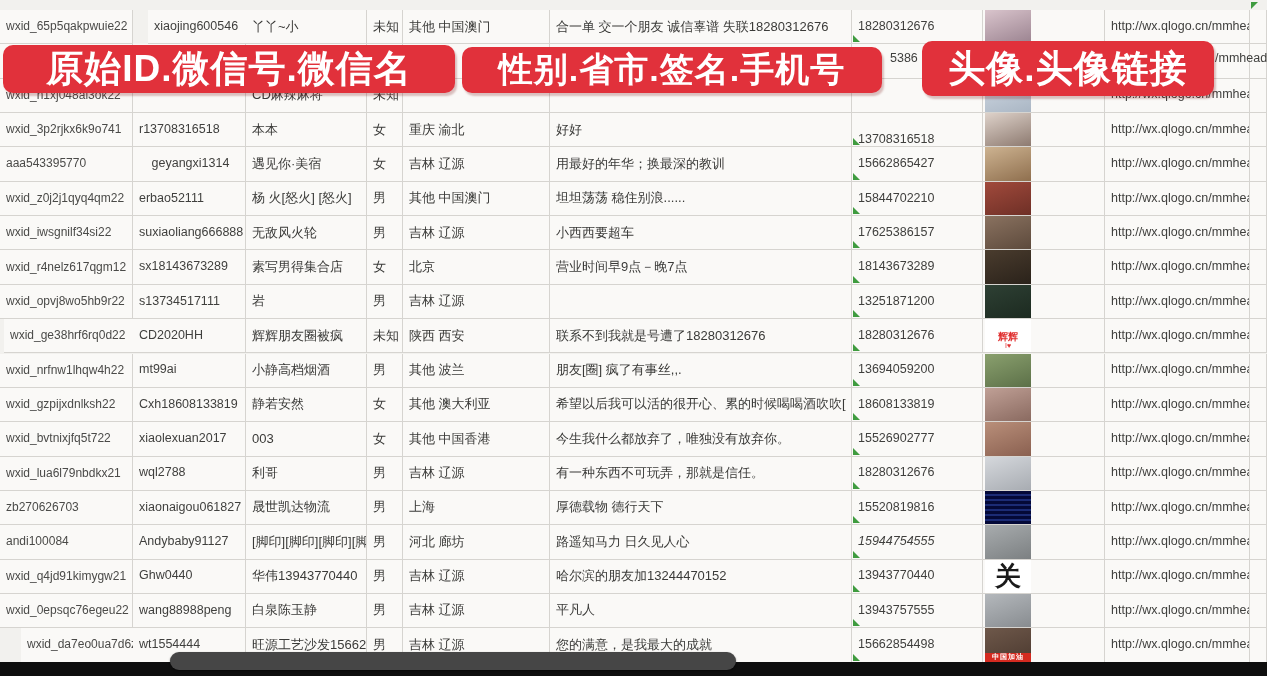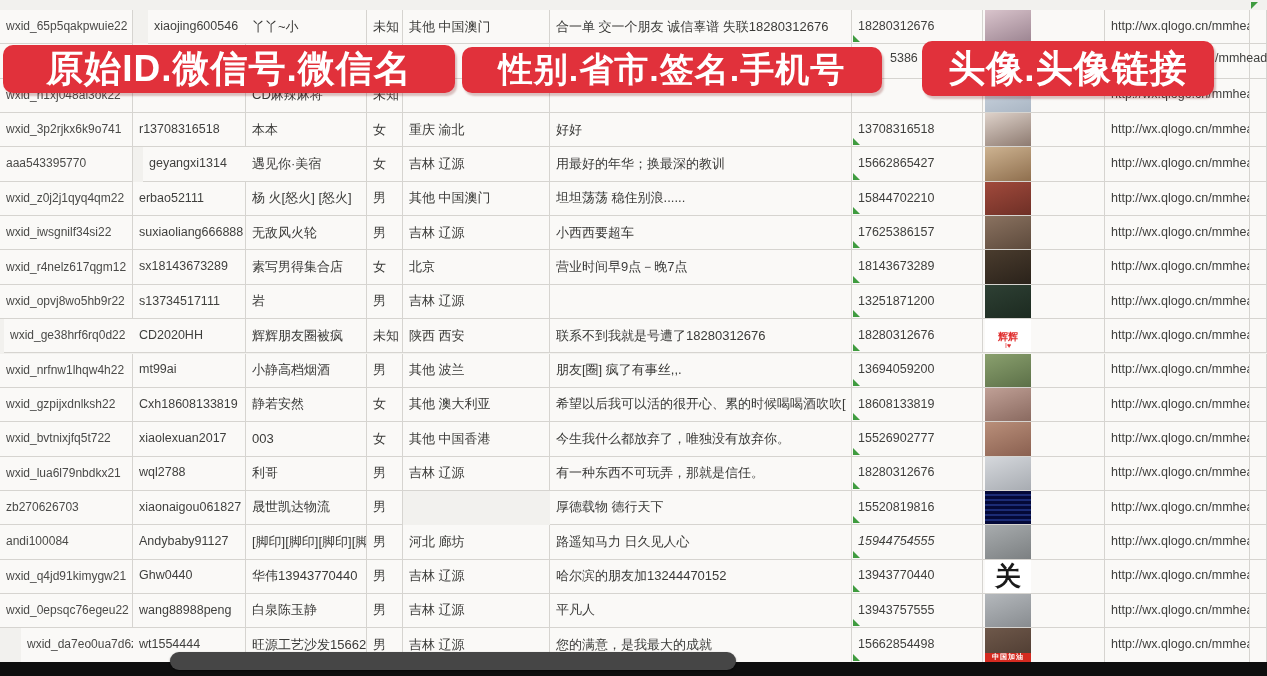--- a/index.html
+++ b/index.html
@@ -137,37 +137,37 @@
         </div>
         <div class="cell cjk" style="left: 367px; width: 36px;">
           <span>女</span>
         </div>
         <div class="cell cjk" style="left: 403px; width: 147px;">
           <span>重庆 渝北</span>
         </div>
         <div class="cell cjk" style="left: 550px; width: 302px;">
           <span>好好</span>
         </div>
-        <div class="cell phone" style="left: 852px; width: 131px;">
+        <div class="cell phone" style="left: 852px; width: 131px; align-items: flex-end;">
           <span>13708316518</span>
           <div class="tri"></div>
         </div>
         <div class="cell " style="left: 983px; width: 122px;">
           <div class="avatar" style="background: linear-gradient(160deg, rgb(222, 210, 202), rgb(141, 122, 112));"></div>
         </div>
         <div class="cell " style="left: 1105px; width: 145px;">
           <span>http://wx.qlogo.cn/mmhead</span>
         </div>
         <div class="cell " style="left: 1250px; width: 17px;"></div>
       </div>
       <div class="row" style="top: 147.4px; height: 34.35px;">
         <div class="cell idcol" style="left: 0px; width: 133px;">
           <span>aaa543395770</span>
         </div>
-        <div class="cell " style="left: 143px; width: 113px;">
+        <div class="cell " style="left: 133px; width: 113px; justify-content: center;">
           <span>geyangxi1314</span>
         </div>
         <div class="cell cjk" style="left: 246px; width: 121px;">
           <span>遇见你·美宿</span>
         </div>
         <div class="cell cjk" style="left: 367px; width: 36px;">
           <span>女</span>
         </div>
         <div class="cell cjk" style="left: 403px; width: 147px;">
           <span>吉林 辽源</span>
@@ -472,20 +472,23 @@
           <span>zb270626703</span>
         </div>
         <div class="cell " style="left: 133px; width: 113px;">
           <span>xiaonaigou061827</span>
         </div>
         <div class="cell cjk" style="left: 246px; width: 121px;">
           <span>晟世凯达物流</span>
         </div>
         <div class="cell cjk" style="left: 367px; width: 36px;">
           <span>男</span>
+        </div>
+        <div class="cell cjk" style="left: 403px; width: 147px;">
+          <span>上海</span>
         </div>
         <div class="cell cjk" style="left: 550px; width: 302px;">
           <span>厚德载物 德行天下</span>
         </div>
         <div class="cell phone" style="left: 852px; width: 131px;">
           <span>15520819816</span>
           <div class="tri"></div>
         </div>
         <div class="cell " style="left: 983px; width: 122px;">
           <div class="avatar" style="background: repeating-linear-gradient(0deg, rgb(30, 47, 120) 0px, rgb(30, 47, 120) 3px, rgb(232, 236, 248) 3px, rgb(232, 236, 248) 5px), rgb(30, 47, 120); background-blend-mode: multiply;"></div>

